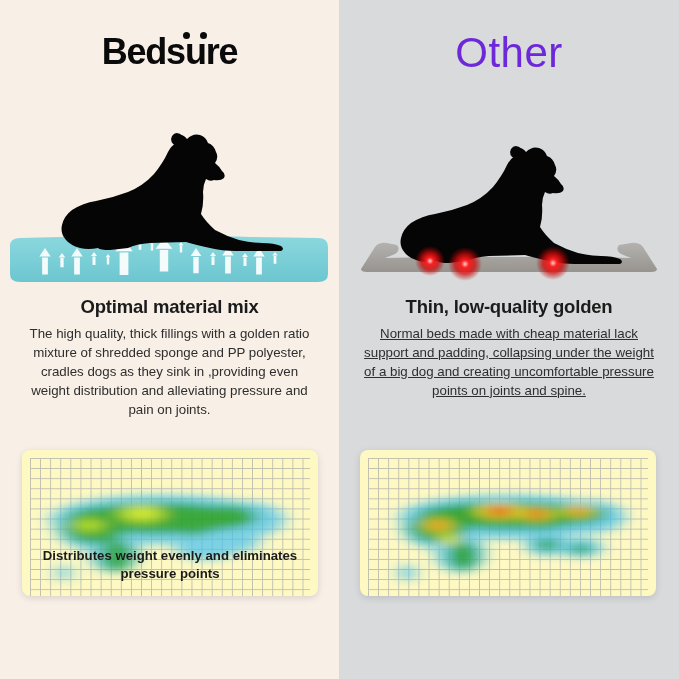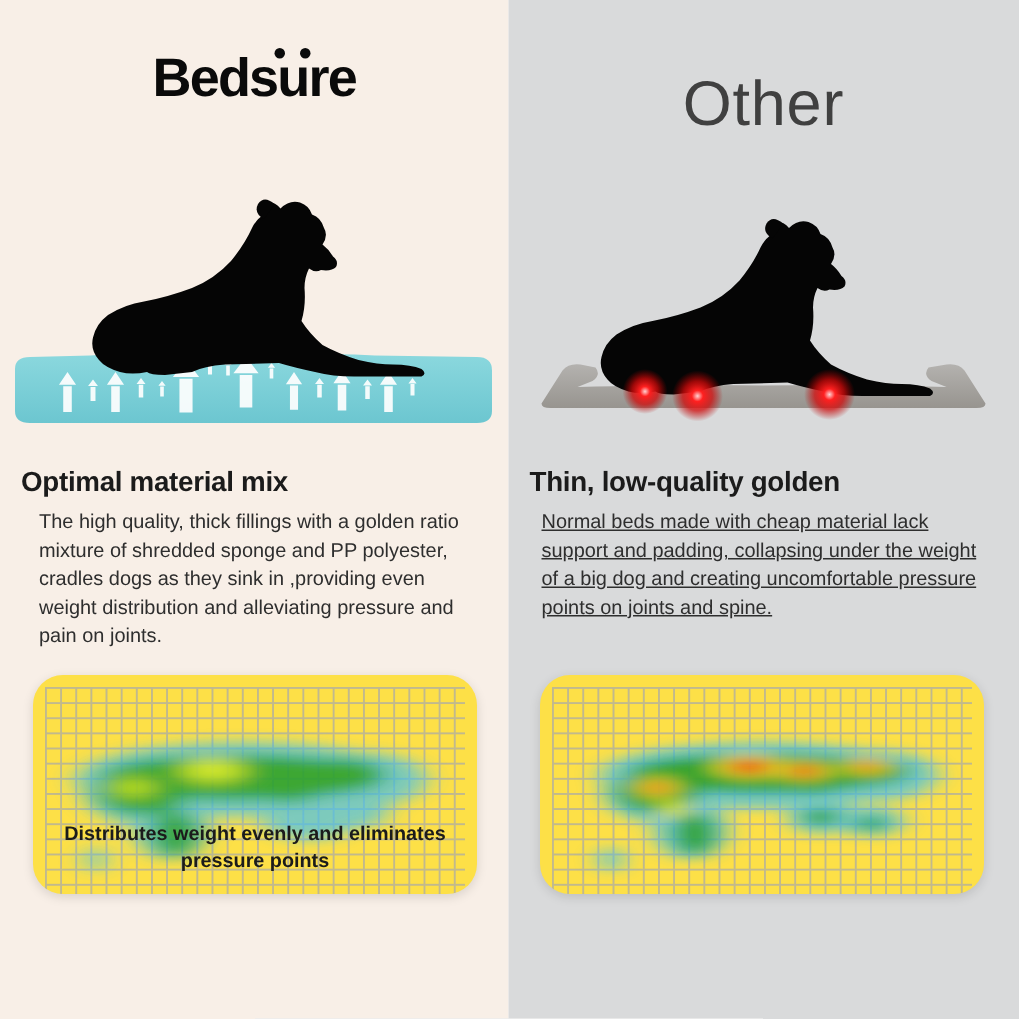--- a/index.html
+++ b/index.html
@@ -29,44 +29,44 @@
     position:absolute;top:0;width:7px;height:7px;border-radius:50%;
     background:#0a0a0a;display:block;
   }
   .umlaut .dots i:first-child{left:1px;}
   .umlaut .dots i:last-child{right:1px;}
   .brand-tagline{
     margin-top:6px;font-size:18px;font-weight:400;letter-spacing:1.6px;
     color:#111;line-height:1;
   }
   .other-title{
-    position:absolute;top:48px;left:0;right:0;text-align:center;
-    font-size:42px;font-weight:400;letter-spacing:0.5px;color:#404040;line-height:1;
+    position:absolute;top:32px;left:0;right:0;text-align:center;
+    font-size:42px;font-weight:400;letter-spacing:0.5px;color:#6d28d9;line-height:1;
   }
 
   
   .illustration{position:absolute;top:130px;left:0;width:100%;height:160px;}
   .illustration svg{display:block;width:100%;height:100%;}
 
   
-  .copy-block{position:absolute;top:310px;left:14px;right:14px;text-align:left;}
+  .copy-block{position:absolute;top:296px;left:14px;right:14px;text-align:center;}
   .copy-heading{
     font-size:18.5px;font-weight:700;color:#1b1b1b;line-height:1.2;margin:0 0 7px 0;
     letter-spacing:-0.2px;
   }
   .copy-body{
     font-size:13.3px;font-weight:400;color:#2e2e2e;line-height:1.42;margin:0;
     padding:0 12px;
   }
   .panel-right .copy-body{padding:0 8px;text-decoration:underline;}
 
   
   .map-card{
     position:absolute;top:450px;left:22px;width:296px;height:146px;
-    background:#fde047;border-radius:20px;
+    background:#fef9c3;border-radius:8px;
     box-shadow:0 2px 7px rgba(0,0,0,0.13);
     overflow:hidden;
   }
   .panel-right .map-card{left:21px;}
   .map-grid{
     position:absolute;top:8px;left:8px;right:8px;height:140px;
     background-image:
       linear-gradient(to right,#a9a9a9 1px,transparent 1px),
       linear-gradient(to bottom,#a9a9a9 1px,transparent 1px);
     background-size:10.1px 10.1px;

